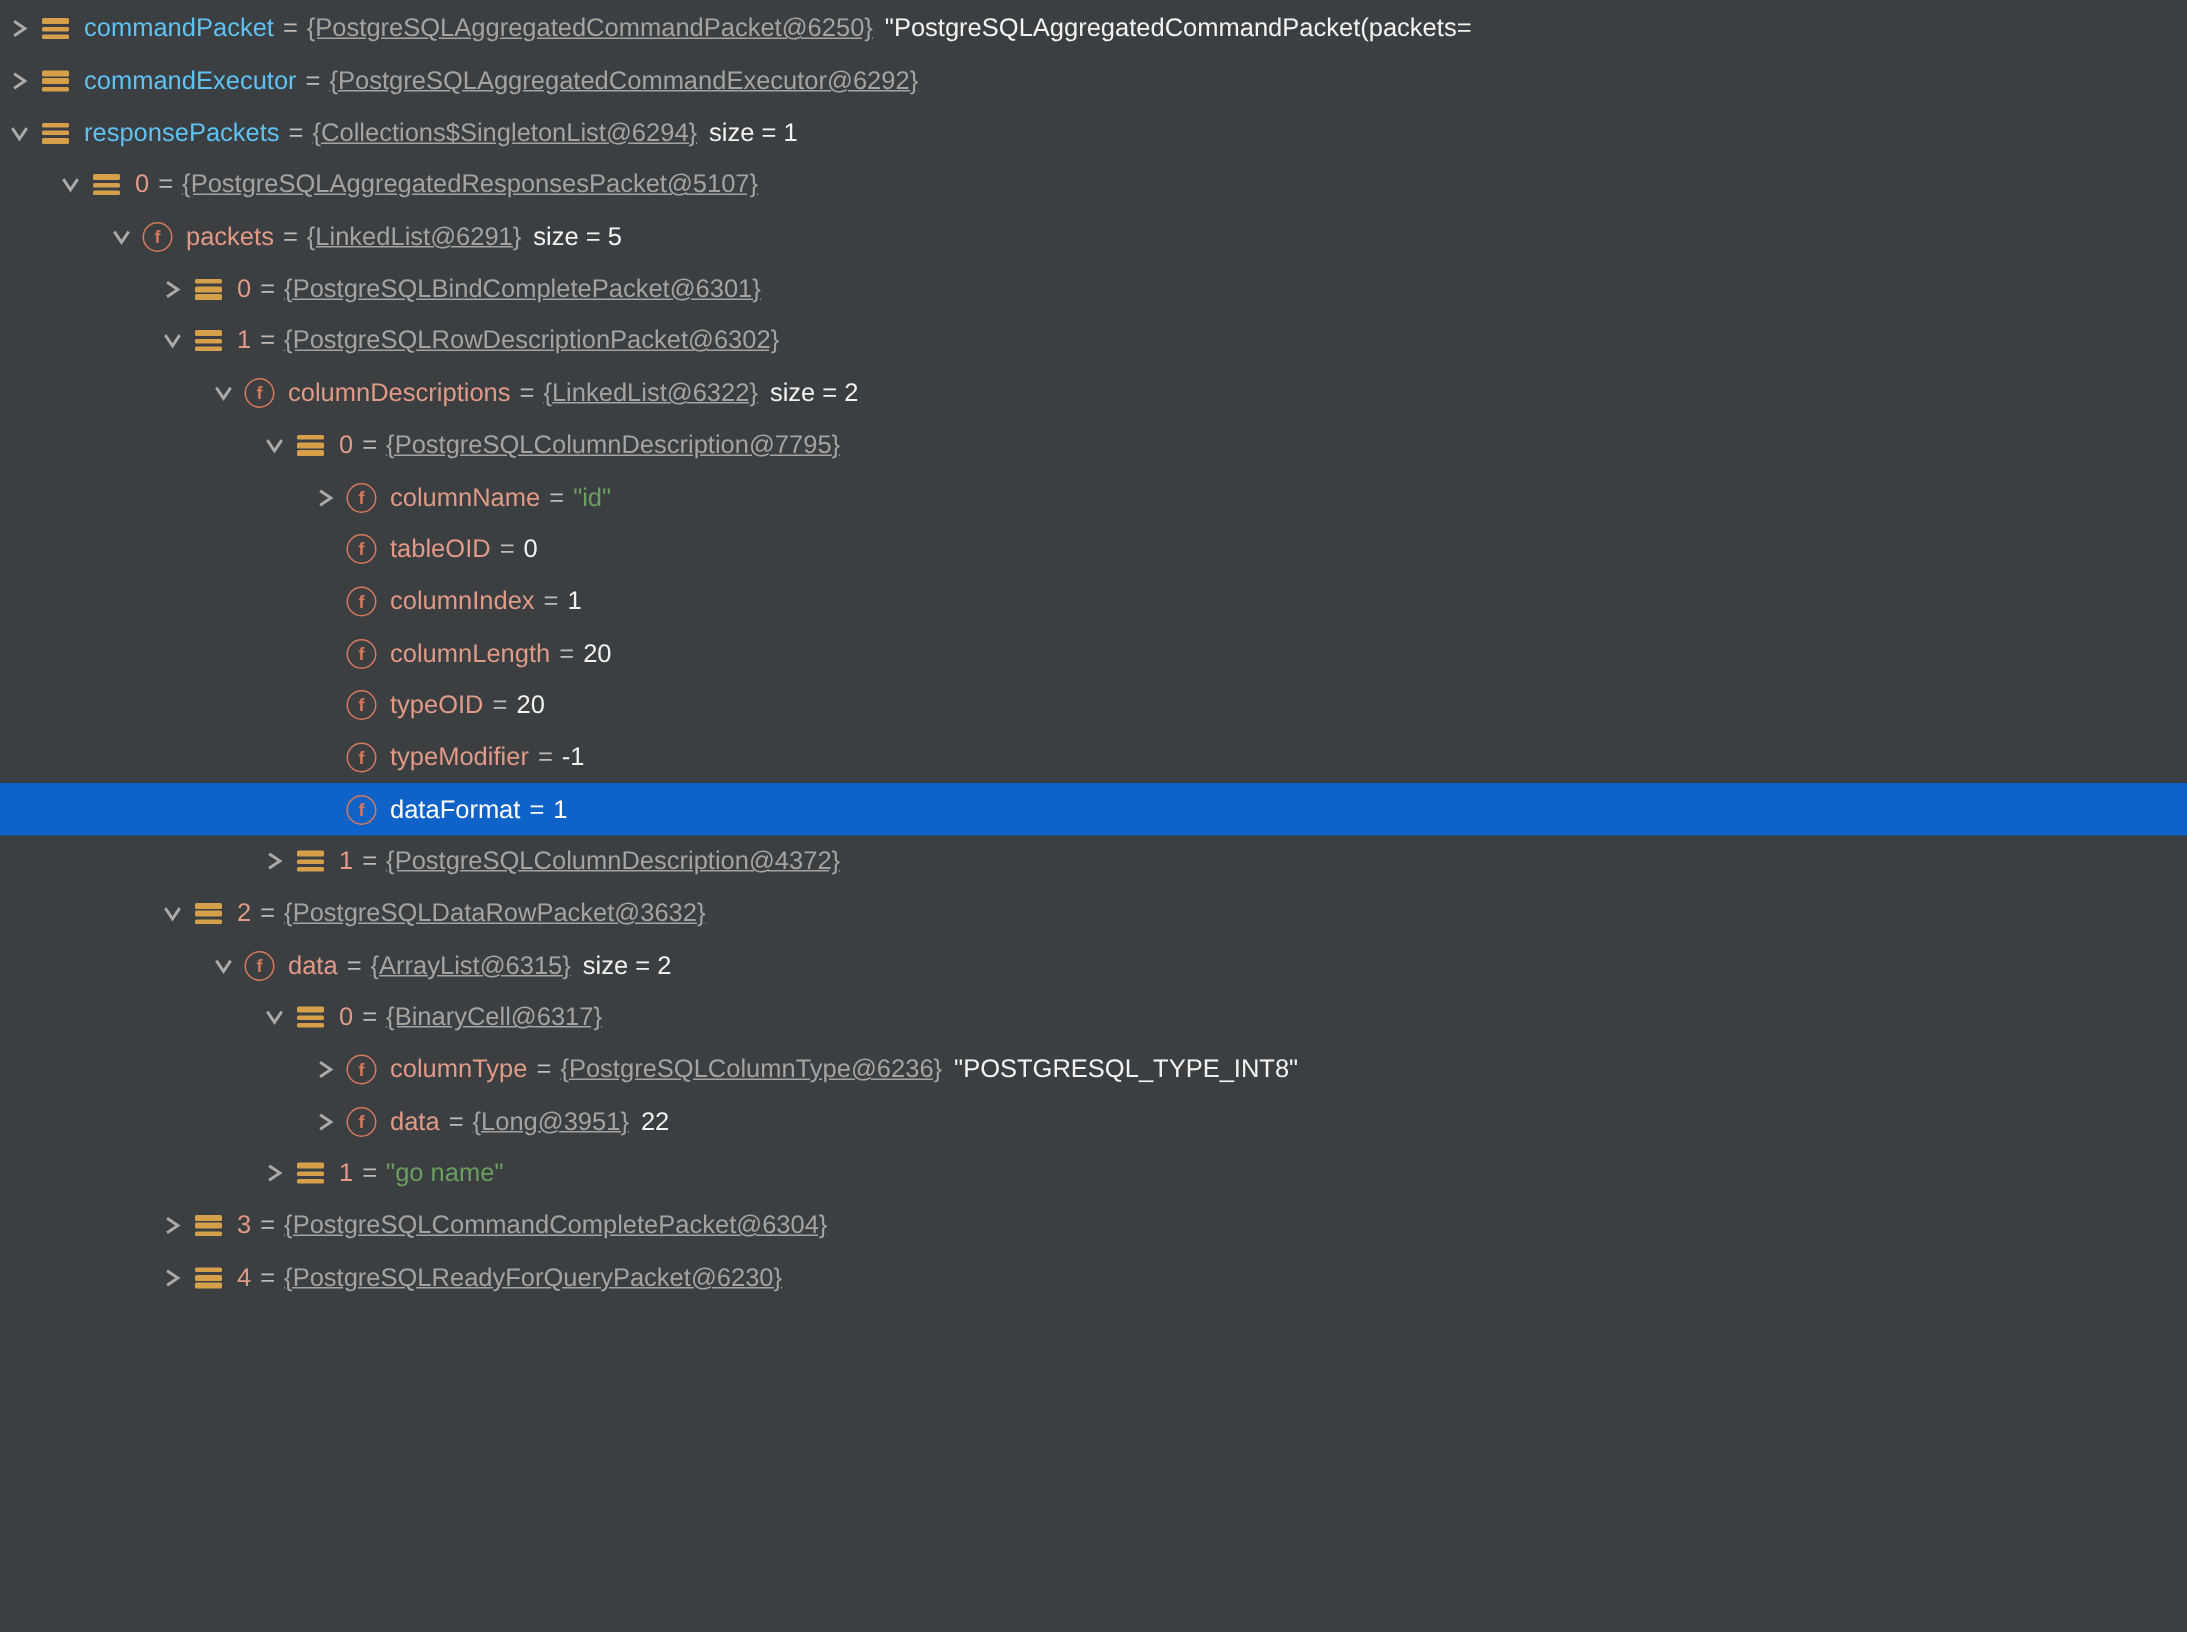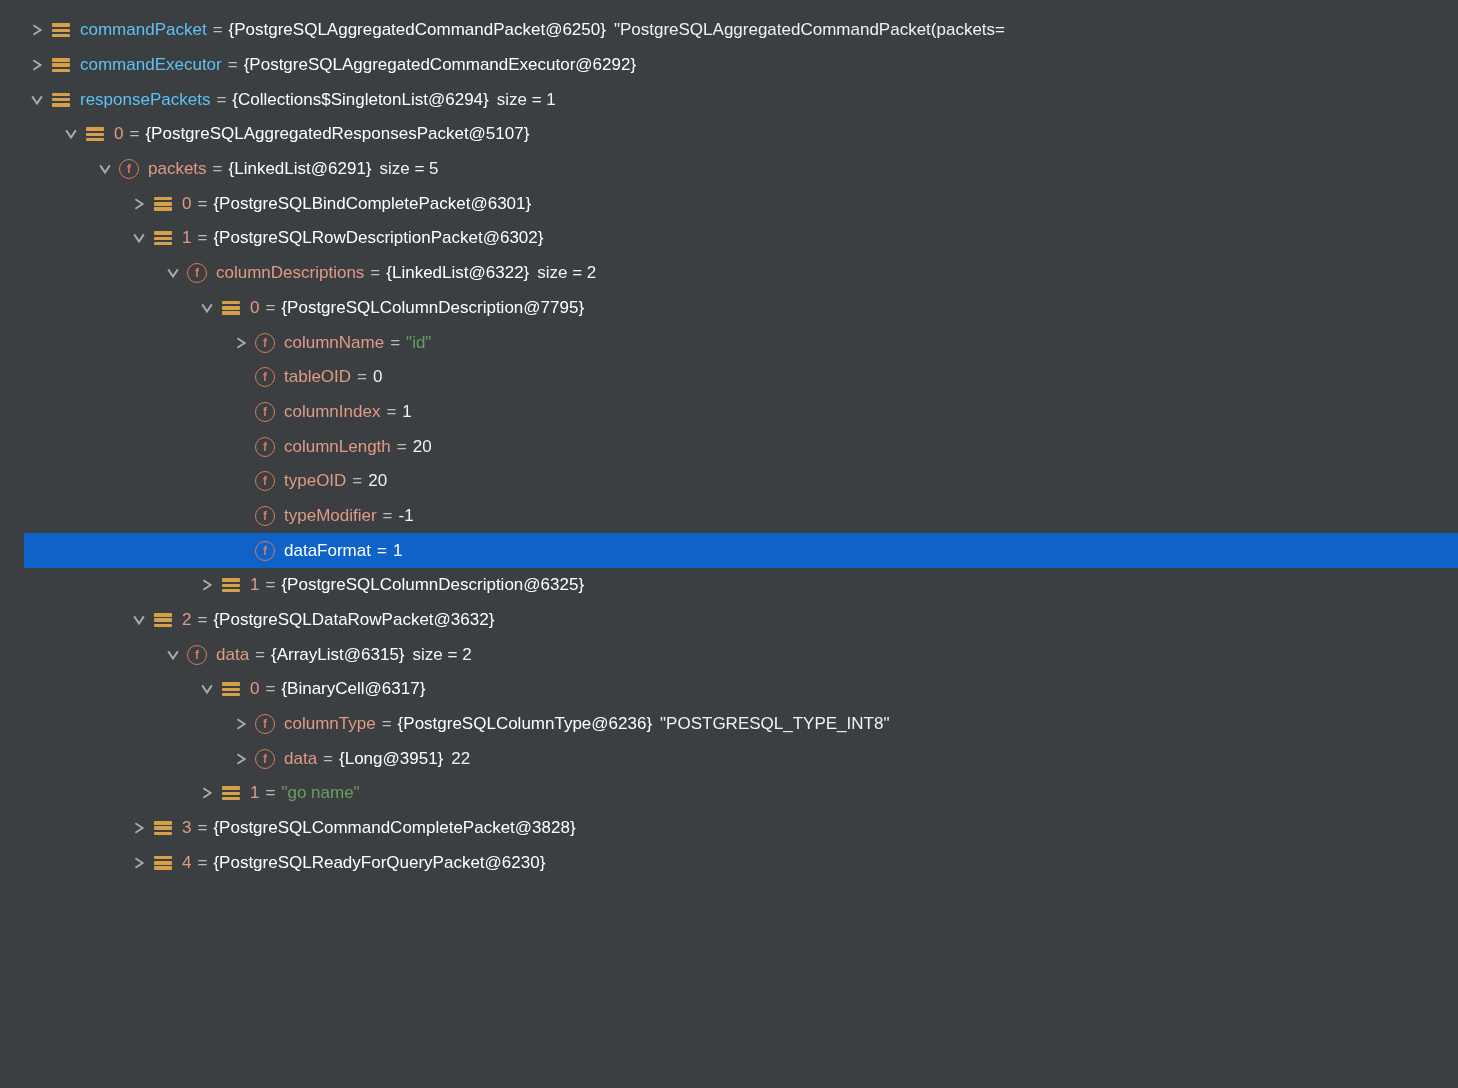--- a/index.html
+++ b/index.html
@@ -7,22 +7,21 @@
     padding: 0;
     background: #3c3f41;
     font-family: "Segoe UI", "Helvetica Neue", Arial, sans-serif;
     font-size: 17px;
     color: #bbbbbb;
     width: 1458px;
     height: 1088px;
     overflow: hidden;
   }
   .tree {
-    padding-top: 13px;
-    margin-left: 24px;
+    padding-top: 2px;
   }
   .row {
     display: flex;
     align-items: center;
     height: 34.7px;
     white-space: nowrap;
   }
   .row.selected {
     background: #0f63c8;
   }
@@ -78,21 +77,21 @@
     align-items: center;
     justify-content: center;
     color: #d6795c;
     font-weight: 600;
     font-size: 12px;
     line-height: 1;
   }
   .name-blue   { color: #5ec2f2; }
   .name-salmon { color: #e09a85; }
   .eq          { color: #bcbcbc; padding: 0 6px; }
-  .val-dim     { color: #ffffff; }
+  .val-dim     { color: #a3a3a3; text-decoration: underline; }
   .val-white   { color: #f2f2f2; }
   .val-green   { color: #6a9e5e; }
   .row.selected .name-salmon,
   .row.selected .eq,
   .row.selected .val-white { color: #ffffff; }
   .gap { width: 8px; display:inline-block; }
 </style>
 </head>
 <body>
 
@@ -390,21 +389,21 @@
       </span>
       <span class="icn">
         <span class="icn-list">
           <span></span>
           <span></span>
           <span></span>
         </span>
       </span>
       <span class="name-salmon">1</span>
       <span class="eq">=</span>
-      <span class="val-dim">{PostgreSQLColumnDescription@6325}</span>
+      <span class="val-dim">{PostgreSQLColumnDescription@4372}</span>
     </div>
     <div class="row">
       <span class="indent"></span>
       <span class="indent"></span>
       <span class="indent"></span>
       <span class="arrow">
         <svg viewBox="0 0 10 10">
           <path d="M1 2 L5 8 L9 2" fill="none" stroke="currentColor" stroke-width="1.6"></path>
         </svg>
       </span>
@@ -535,21 +534,21 @@
       </span>
       <span class="icn">
         <span class="icn-list">
           <span></span>
           <span></span>
           <span></span>
         </span>
       </span>
       <span class="name-salmon">3</span>
       <span class="eq">=</span>
-      <span class="val-dim">{PostgreSQLCommandCompletePacket@3828}</span>
+      <span class="val-dim">{PostgreSQLCommandCompletePacket@6304}</span>
     </div>
     <div class="row">
       <span class="indent"></span>
       <span class="indent"></span>
       <span class="indent"></span>
       <span class="arrow">
         <svg viewBox="0 0 10 10">
           <path d="M2 1 L8 5 L2 9" fill="none" stroke="currentColor" stroke-width="1.6"></path>
         </svg>
       </span>

